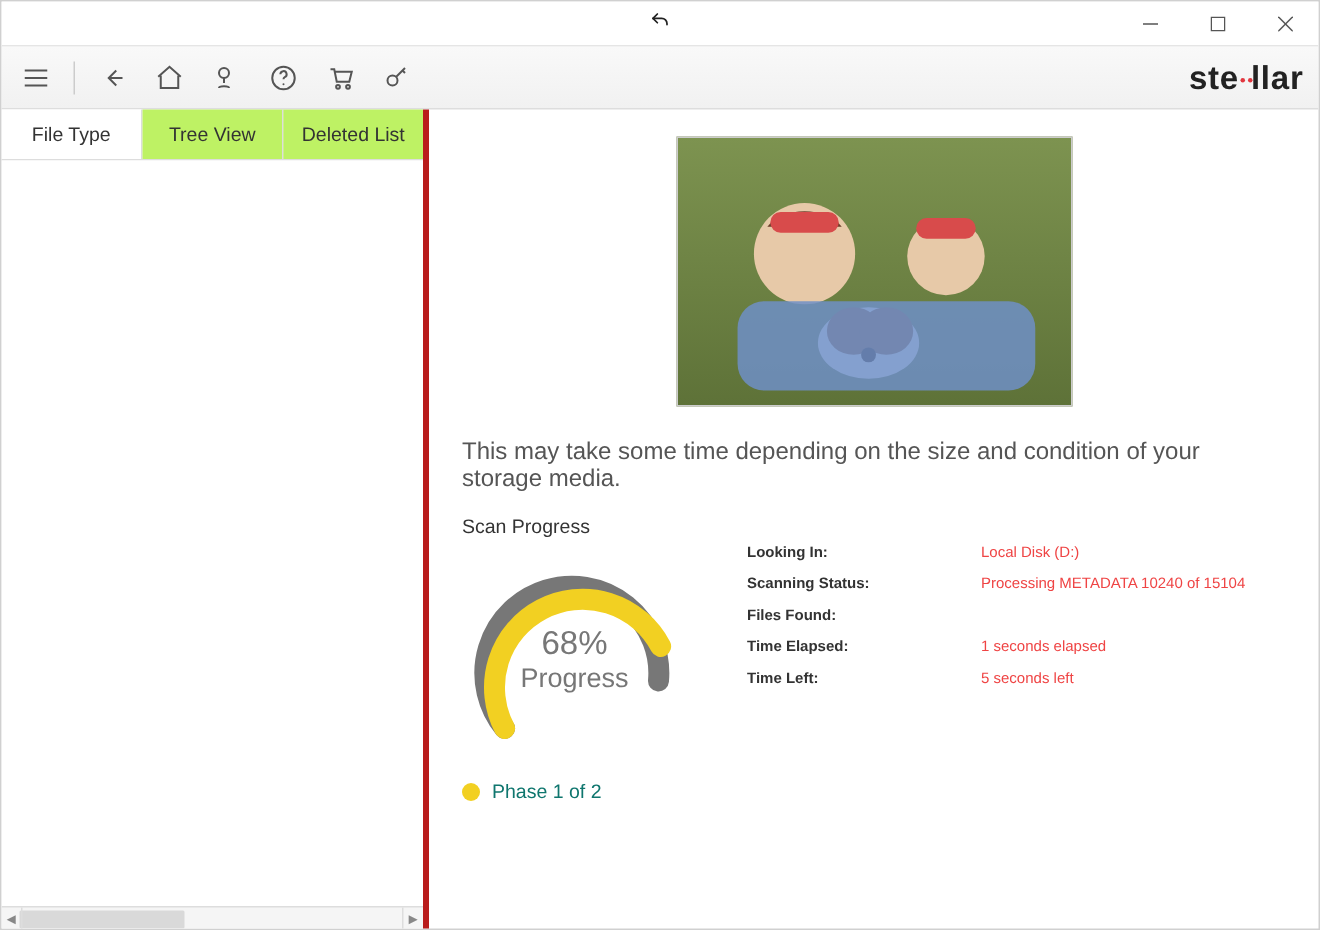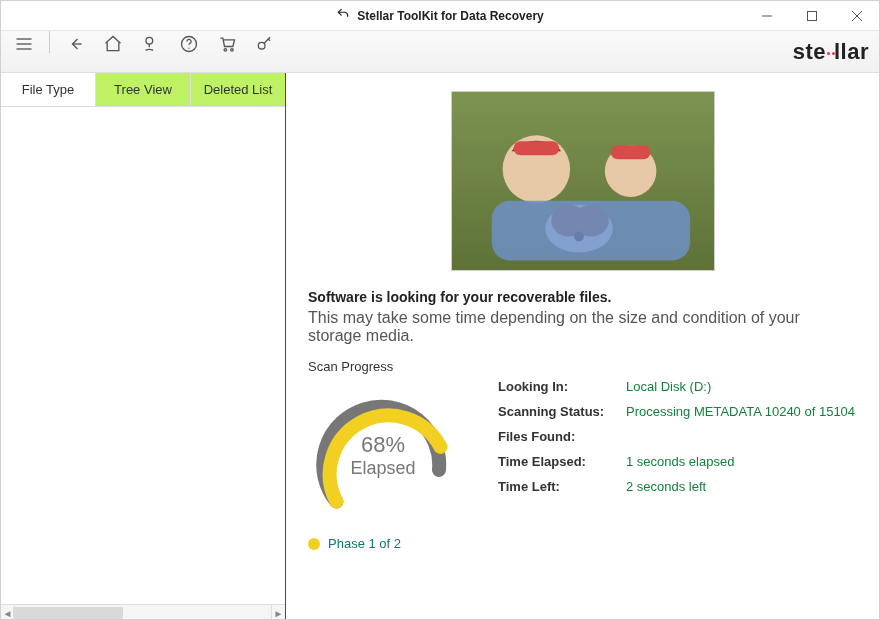--- a/index.html
+++ b/index.html
@@ -6,33 +6,33 @@
 body { width:880px; height:620px; background:#fff; overflow:hidden; border:1px solid #d0d0d0; }
 
 
 .titlebar { height:30px; background:#fff; display:flex; align-items:center; justify-content:center; position:relative; border-bottom:1px solid #e5e5e5; }
 .titlebar .title { font-size:12px; font-weight:600; color:#222; display:flex; align-items:center; gap:7px;}
 .titlebar .win-controls { position:absolute; right:0; top:0; height:100%; display:flex; }
 .titlebar .win-controls div { width:45px; height:30px; display:flex; align-items:center; justify-content:center; color:#555; }
 .titlebar .win-controls div svg { width:10px; height:10px; }
 
 
-.toolbar { height:42px; background:linear-gradient(#f9f9f9,#f1f1f1); border-bottom:1px solid #ddd; display:flex; padding:0 10px; gap:12px;}
+.toolbar { height:42px; background:linear-gradient(#f9f9f9,#f1f1f1); border-bottom:1px solid #ddd; display:flex; align-items:center; padding:0 10px; gap:12px;}
 .toolbar .sep { width:1px; height:22px; background:#ccc; }
 .toolbar .tbtn { width:26px; height:26px; display:flex; align-items:center; justify-content:center; color:#555; }
 .toolbar .tbtn svg { width:20px; height:20px; stroke:#555; fill:none; stroke-width:1.6; }
 .toolbar .brand { margin-left:auto; font-size:22px; font-weight:600; color:#222; letter-spacing:0.5px; display:flex; align-items:center;}
 .toolbar .brand .dots { color:#e2373f; display:inline-flex; margin:0 1px; align-items:flex-start; gap:2px;}
 .toolbar .brand .dot { width:3px; height:3px; border-radius:50%; background:#e2373f; display:inline-block; margin-top:3px;}
 
 
 .main { display:flex; height:calc(620px - 30px - 42px - 1px); }
 
 
-.side { width:285px; border-right:1px solid #b91c1c; display:flex; flex-direction:column; }
+.side { width:285px; border-right:4px solid #b91c1c; display:flex; flex-direction:column; }
 .side-tabs { display:flex; border-bottom:1px solid #ddd; height:34px; }
 .side-tabs .tab { flex:1; display:flex; align-items:center; justify-content:center; font-size:13px; color:#333; border-right:1px solid #ddd; background:#bef264;}
 .side-tabs .tab:last-child { border-right:none; }
 .side-tabs .tab.active { background:#fff; }
 .side-body { flex:1; background:#fff; }
 .side-scroll { height:16px; border-top:1px solid #ddd; display:flex; align-items:center; background:#f5f5f5; position:relative;}
 .side-scroll .thumb { height:12px; width:110px; background:#d9d9d9; margin-left:12px; border-radius:1px;}
 .side-scroll .arrow { position:absolute; top:0; height:16px; width:14px; display:flex; align-items:center; justify-content:center; color:#888; font-size:10px;}
 .side-scroll .arrow.left { left:0; border-right:1px solid #ddd;}
 .side-scroll .arrow.right { right:0; border-left:1px solid #ddd;}
@@ -55,37 +55,36 @@
 .progress-col .cap { font-size:13px; color:#333; margin-bottom:6px; }
 .ring { position:relative; width:150px; height:150px; }
 .ring svg { width:150px; height:150px; }
 .ring .center { position:absolute; inset:0; display:flex; flex-direction:column; align-items:center; justify-content:center; color:#777; }
 .ring .center .pct { font-size:22px; }
 .ring .center .word { font-size:18px; }
 
 .phase { display:flex; align-items:center; gap:8px; margin-top:6px; font-size:13px; color:#0f766e; }
 .phase .bullet { width:12px; height:12px; border-radius:50%; background:#f2d022; }
 
-.info { display:flex; flex-direction:column; gap:10px; margin-top:20px; font-size:13px; }
+.info { display:flex; flex-direction:column; gap:10px; margin-top:20px; font-size:10px; }
 .info .row { display:flex; gap:8px; }
 .info .row .k { width:120px; font-weight:700; color:#333; }
-.info .row .v { color:#15803d; }
+.info .row .v { color:#ef4444;margin-left:28px; }
 </style>
 </head>
 <body>
 
 <div class="titlebar">
   <div class="title">
     <span>
       <svg viewBox="0 0 24 24" width="14" height="14" fill="none" stroke="#222" stroke-width="2" stroke-linecap="round" stroke-linejoin="round">
           <path d="M9 14L4 9l5-5"></path>
           <path d="M4 9h10a6 6 0 0 1 6 6v1"></path>
         </svg>
     </span>
-    <span>Stellar ToolKit for Data Recovery</span>
   </div>
   <div class="win-controls">
     <div>
         <svg viewBox="0 0 10 10">
           <line x1="0" y1="5" x2="10" y2="5" stroke="#555" stroke-width="1"></line>
         </svg>
       </div>
     <div>
         <svg viewBox="0 0 10 10">
           <rect x="0.5" y="0.5" width="9" height="9" fill="none" stroke="#555" stroke-width="1"></rect>
@@ -201,36 +200,35 @@
         <circle cx="180" cy="80" r="26" fill="#e7c9a8"></circle>
         <rect x="160" y="54" width="40" height="14" rx="7" fill="#d84b4b"></rect>
         <ellipse cx="128" cy="138" rx="34" ry="24" fill="#fff"></ellipse>
         <ellipse cx="118" cy="130" rx="18" ry="16" fill="#8a5a3a"></ellipse>
         <ellipse cx="140" cy="130" rx="18" ry="16" fill="#8a5a3a"></ellipse>
         <circle cx="128" cy="146" r="5" fill="#2b1a10"></circle>
         <rect x="40" y="110" width="200" height="60" rx="18" fill="#6e8fc7" opacity="0.85"></rect>
       </svg>
     </div>
 
-    <div class="heading">Software is looking for your recoverable files.</div>
     <div class="subhead">This may take some time depending on the size and condition of your storage media.</div>
 
     <div class="progress-area">
       <div class="progress-col">
         <div class="cap">Scan Progress</div>
         <div class="ring">
           <svg viewBox="0 0 150 150">
 
             <path d="M 28.4 121.6 A 58 58 0 1 1 131.0 89.96" fill="none" stroke="#777" stroke-width="14" stroke-linecap="round"></path>
 
             <path d="M 28.4 121.6 A 58 58 0 1 1 132.43 66.93" fill="none" stroke="#f2d022" stroke-width="14" stroke-linecap="round"></path>
           </svg>
           <div class="center">
             <div class="pct">68%</div>
-            <div class="word">Elapsed</div>
+            <div class="word">Progress</div>
           </div>
         </div>
         <div class="phase">
           <span class="bullet"></span>
           <span>Phase 1 of 2</span>
         </div>
       </div>
 
       <div class="info">
         <div class="row">
@@ -243,19 +241,19 @@
         </div>
         <div class="row">
           <span class="k">Files Found:</span>
         </div>
         <div class="row">
           <span class="k">Time Elapsed:</span>
           <span class="v">1 seconds elapsed</span>
         </div>
         <div class="row">
           <span class="k">Time Left:</span>
-          <span class="v">2 seconds left</span>
+          <span class="v">5 seconds left</span>
         </div>
       </div>
     </div>
 
   </div>
 </div>
 
 </body></html>

